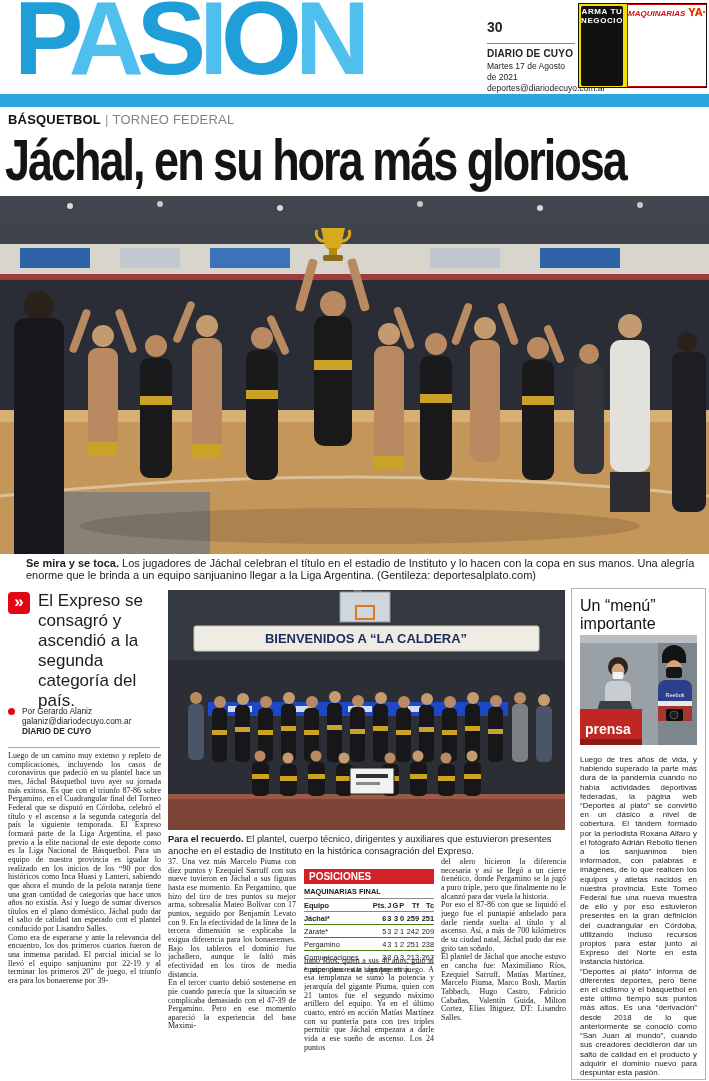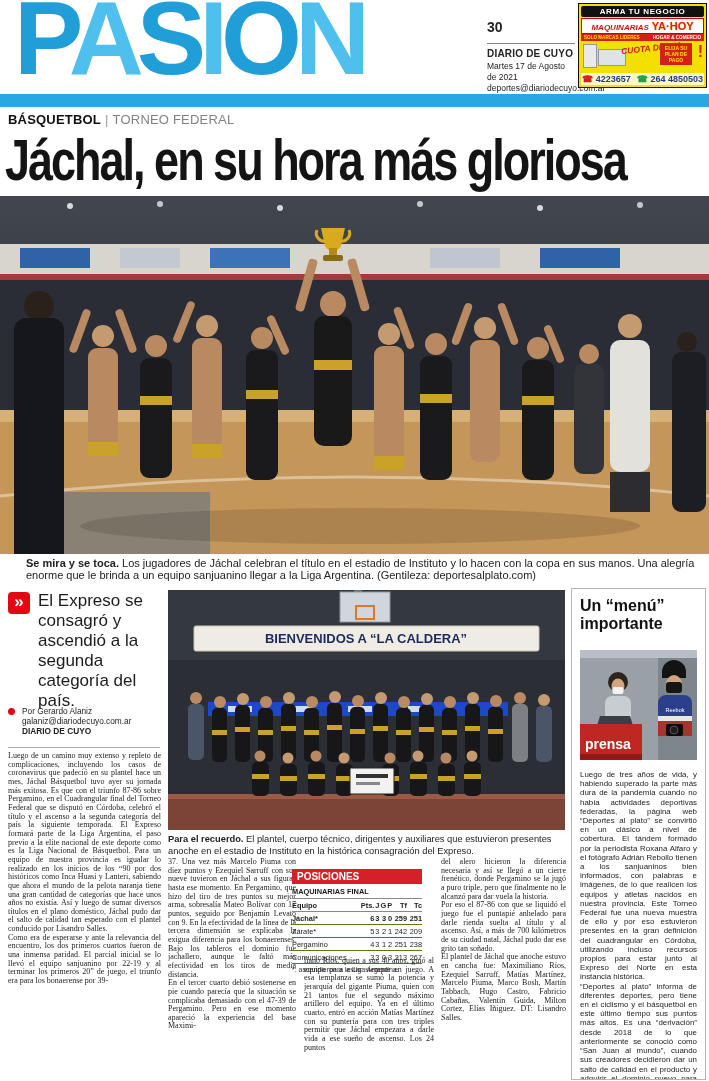--- a/index.html
+++ b/index.html
@@ -13,21 +13,21 @@
   .logo{left:14px;top:-14px;font-size:104px;font-weight:bold;letter-spacing:-7px;line-height:1;white-space:nowrap}
   .logo span:nth-child(odd){color:#1f9ed8}
   .logo span:nth-child(even){color:#4fc0ee}
   .info{left:487px;top:22px;width:88px;font-size:8.5px;line-height:11px;color:#222}
   .info .pnum{font-size:14px;font-weight:bold;margin-bottom:10px}
   .info .rule{border-top:1px solid #888;margin:3px 0 4px 0}
   .info .paper{font-size:10px;font-weight:bold;letter-spacing:.2px;margin-bottom:2px}
 
   
   .ad{left:578px;top:3px;width:129px;height:85px;background:#f3df00;border:1px solid #111;
-      box-sizing:border-box;display:flex;flex-direction:column;overflow:hidden}
+      box-sizing:border-box;display:flex;flex-direction:row;overflow:hidden}
   .ad-top{margin:2px 2px 1px 2px;background:#111;color:#fff;font-size:8px;font-weight:bold;
       text-align:center;padding:1px 0;letter-spacing:.6px;border-radius:2px}
   .ad-brand{margin:0 2px;background:#fff;border:1px solid #c00;display:flex;align-items:baseline;
       justify-content:center;gap:3px;padding:1px 0}
   .ad-brand .b1{color:#d40f12;font-style:italic;font-weight:bold;font-size:8px}
   .ad-brand .b2{color:#e02015;font-weight:bold;font-size:11px;text-shadow:0 0 1px #f6c800}
   .ad-strip{margin:0 2px;background:#d42015;display:flex;justify-content:space-between;
       padding:1px 3px;font-size:4.6px;font-weight:bold}
   .ad-strip .s1{color:#ffe400}.ad-strip .s2{color:#fff}
   .ad-mid{flex:1;position:relative}
@@ -71,35 +71,35 @@
   .bodytxt p{margin:0}
 
   
   .photo2{left:168px;top:590px;width:397px;height:240px;overflow:hidden}
   .caption2{left:168px;top:834px;width:397px;font-size:9.3px;line-height:11.5px;color:#222}
   .col2{left:168px;top:858px;width:128px;height:223px;overflow:hidden}
   .col3{left:304px;top:957px;width:130px;height:124px;overflow:hidden}
   .col4{left:441px;top:858px;width:125px;height:223px;overflow:hidden}
 
   
-  .standings{left:292px;top:869px;width:130px}
+  .standings{left:304px;top:869px;width:130px}
   .st-title{background:#d42028;color:#fff;font-weight:bold;font-size:10px;padding:2px 5px 2px 5px}
   .st-sub{font-size:7.4px;font-weight:bold;padding:3px 0 2px 0;border-bottom:1px solid #888}
   .st-table{width:100%;border-collapse:collapse;font-size:7.4px;color:#222}
   .st-table th{font-weight:bold;text-align:right;padding:2px 0 1px 0;border-bottom:1px solid #888}
   .st-table th:first-child{text-align:left}
   .st-table td{text-align:right;padding:2px 0 1px 0;border-bottom:1px solid #4d7c0f}
   .st-table td:first-child{text-align:left}
   .st-table tr.lead td{font-weight:bold}
   .st-foot{font-size:7px;color:#333;padding-top:2px}
 
   
   .sidebox{left:571px;top:588px;width:135px;height:492px;border:1px solid #b5b5b5;
       box-sizing:border-box;padding:8px;overflow:hidden}
-  .side-title{font-size:16px;font-weight:bold;line-height:18px;color:#111;margin-bottom:17px}
+  .side-title{font-size:16px;font-weight:normal;line-height:18px;color:#111;margin-bottom:2px}
   .side-photo{width:117px;height:110px;margin-bottom:6px}
   .side-body{font-size:7.9px;line-height:9.2px;text-align:justify;color:#222}
   .side-body p{margin:0}
 </style>
 </head>
 <body>
 
 <div class="abs logo"><span>P</span><span>A</span><span>S</span><span>I</span><span>Ó</span><span>N</span></div>
 
 <div class="abs info">

